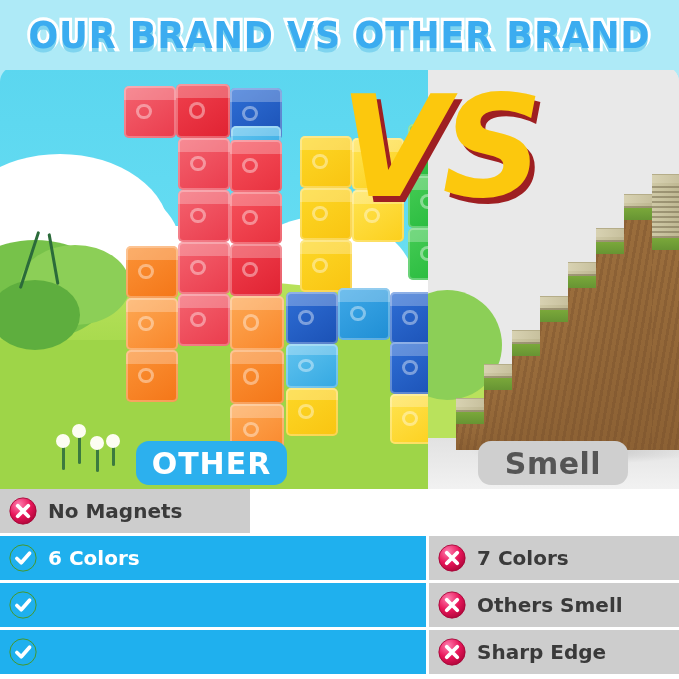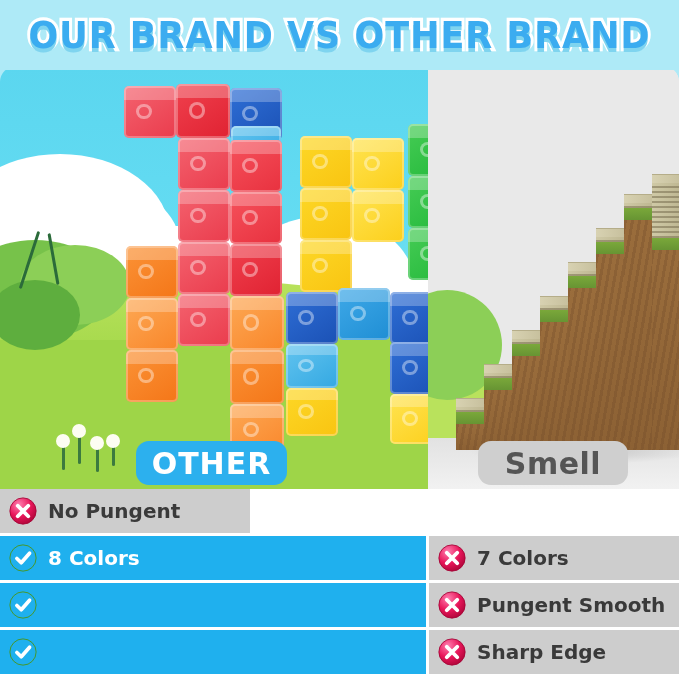--- a/index.html
+++ b/index.html
@@ -331,20 +331,21 @@
           <div class="dirt" style="height:200px;"></div>
           <div class="turf" style="bottom:200px;"></div>
           <div class="wood" style="bottom:212px; height:64px;"></div>
           <div class="woodtop" style="top:0;"></div>
         </div>
       </div>
     </div>
 
   </div>
 
+  <div class="vs">VS</div>
 
   <div class="badge badge-ours">
     <span>OTHER</span>
   </div>
   <div class="badge badge-others">
     <span>Smell</span>
   </div>
 
   <div class="features">
 
@@ -356,33 +357,33 @@
                 <radialGradient id="gB" cx="35%" cy="26%" r="80%">
                   <stop offset="0%" stop-color="#ff7fb0"></stop>
                   <stop offset="55%" stop-color="#e8165a"></stop>
                   <stop offset="100%" stop-color="#ad0538"></stop>
                 </radialGradient>
               </defs>
               <circle cx="16" cy="16" r="15" fill="url(#gB)" stroke="#a60436" stroke-width="1"></circle>
               <path d="M10 10 L22 22 M22 10 L10 22" stroke="#ffffff" stroke-width="4.4" stroke-linecap="round"></path>
             </svg>
         </span>
-        <span class="ftext">No Pungent</span>
+        <span class="ftext">No Magnets</span>
       </div>
     </div>
 
     <div class="frow">
       <div class="fcell fcell-left">
         <span class="ico">
           <svg viewBox="0 0 32 32">
               <circle cx="16" cy="16" r="15" fill="url(#gA)" stroke="#4c9512" stroke-width="1"></circle>
               <path d="M9 16.5 L14 21.5 L23.5 10.5" stroke="#ffffff" stroke-width="4.2" fill="none" stroke-linecap="round" stroke-linejoin="round"></path>
             </svg>
         </span>
-        <span class="ftext">8 Colors</span>
+        <span class="ftext">6 Colors</span>
       </div>
       <div class="fcell fcell-right">
         <span class="ico">
           <svg viewBox="0 0 32 32">
               <circle cx="16" cy="16" r="15" fill="url(#gB)" stroke="#a60436" stroke-width="1"></circle>
               <path d="M10 10 L22 22 M22 10 L10 22" stroke="#ffffff" stroke-width="4.4" stroke-linecap="round"></path>
             </svg>
         </span>
         <span class="ftext">7 Colors</span>
       </div>
@@ -397,21 +398,21 @@
             </svg>
         </span>
       </div>
       <div class="fcell fcell-right">
         <span class="ico">
           <svg viewBox="0 0 32 32">
               <circle cx="16" cy="16" r="15" fill="url(#gB)" stroke="#a60436" stroke-width="1"></circle>
               <path d="M10 10 L22 22 M22 10 L10 22" stroke="#ffffff" stroke-width="4.4" stroke-linecap="round"></path>
             </svg>
         </span>
-        <span class="ftext">Pungent Smooth</span>
+        <span class="ftext">Others Smell</span>
       </div>
     </div>
 
     <div class="frow">
       <div class="fcell fcell-left">
         <span class="ico">
           <svg viewBox="0 0 32 32">
               <circle cx="16" cy="16" r="15" fill="url(#gA)" stroke="#4c9512" stroke-width="1"></circle>
               <path d="M9 16.5 L14 21.5 L23.5 10.5" stroke="#ffffff" stroke-width="4.2" fill="none" stroke-linecap="round" stroke-linejoin="round"></path>
             </svg>

